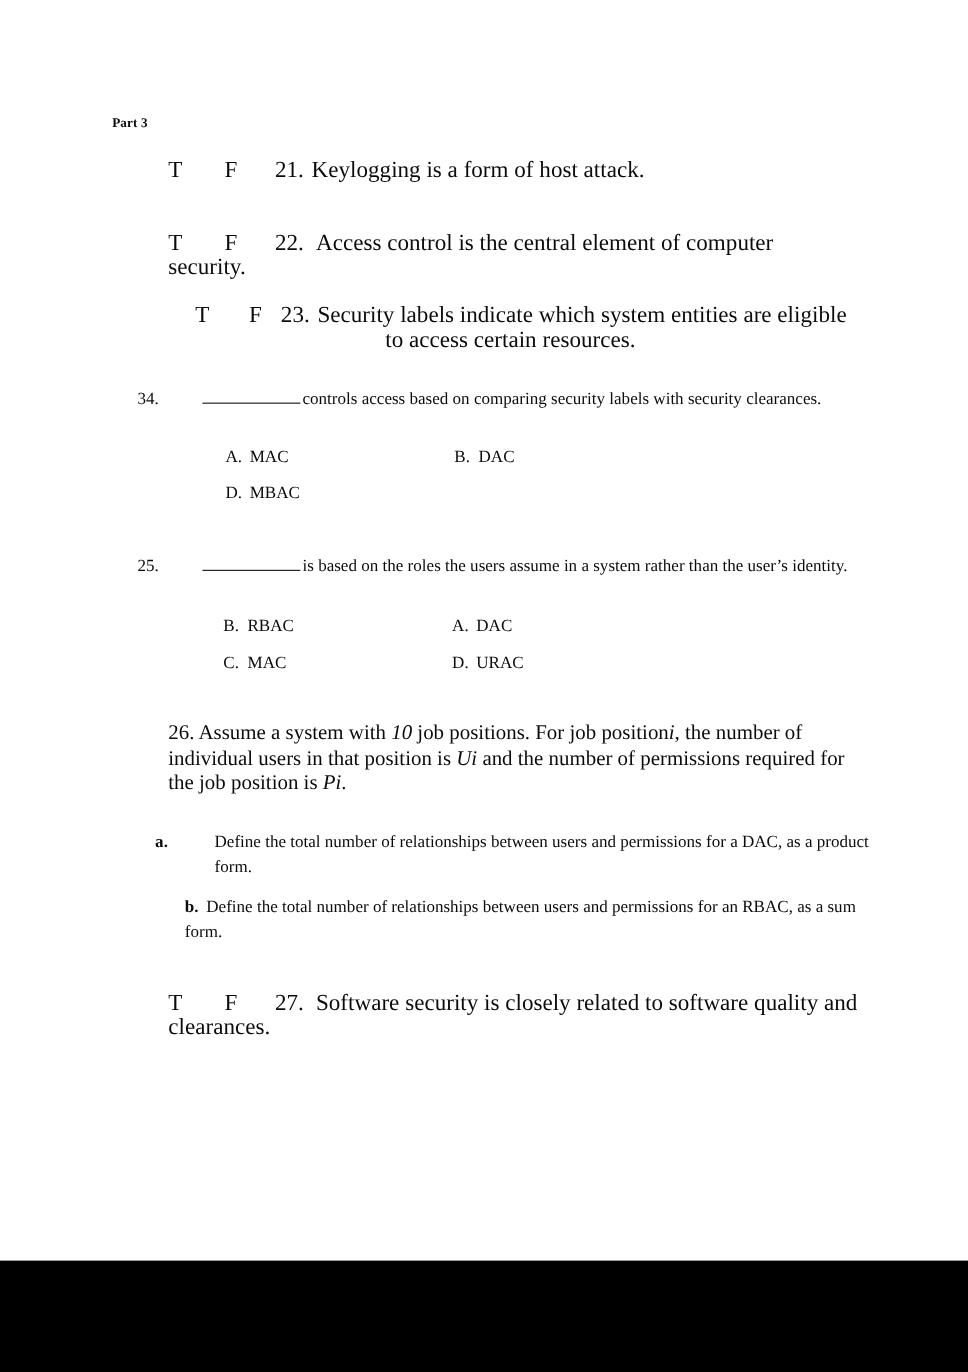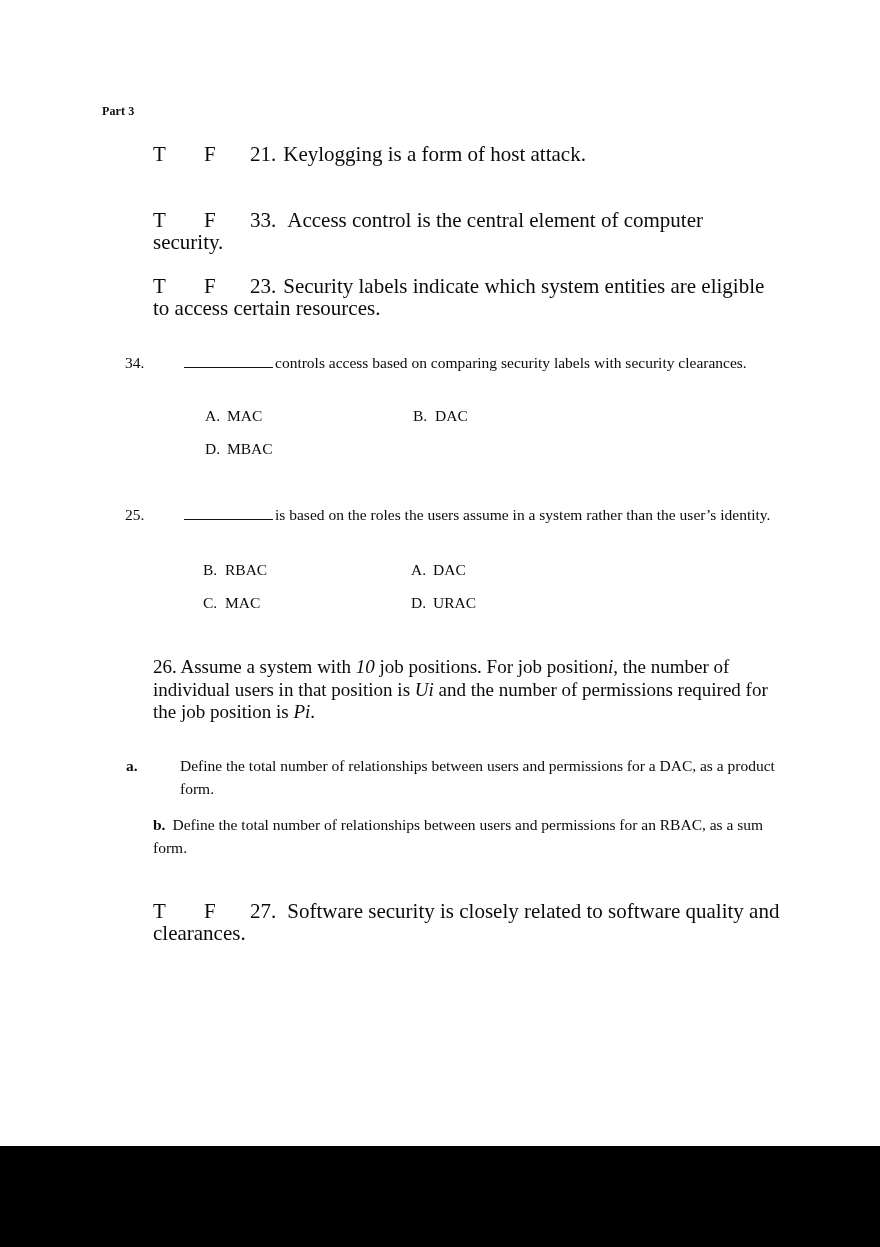--- a/index.html
+++ b/index.html
@@ -106,21 +106,21 @@
     left: 153px;
     width: 628px;
     font-size: 19px;
     line-height: 22.5px;
     text-align: left;
   }
   .para i { font-style: italic; }
 
   .sub-part {
     position: absolute;
-    left: 153px;
+    left: 168px;
     width: 628px;
     font-size: 15.5px;
     line-height: 22.5px;
   }
   .sub-part.hang {
     padding-left: 27px;
     text-indent: -27px;
   }
   .sub-label {
     font-weight: bold;
@@ -147,24 +147,24 @@
 <div class="page">
   <div class="content">
 
     <div class="part-title">Part 3</div>
 
     <div class="tf-row" style="top:143px;">
       <span class="tf-t">T</span><span class="tf-f">F</span><span class="q-num q-gap-1">21.</span><span>Keylogging is a form of host attack.</span>
     </div>
 
     <div class="tf-row" style="top:209px;">
-      <span class="tf-t">T</span><span class="tf-f">F</span><span class="q-num q-gap-2">33.</span><span>Access control is the central element of computer security.</span>
-    </div>
-
-    <div class="tf-row" style="top:275px; width:622px;">
+      <span class="tf-t">T</span><span class="tf-f">F</span><span class="q-num q-gap-2">22.</span><span>Access control is the central element of computer security.</span>
+    </div>
+
+    <div class="tf-row" style="top:275px; width:622px;text-align:center;">
       <span class="tf-t">T</span><span class="tf-f">F</span><span class="q-num q-gap-1">23.</span><span>Security labels indicate which system entities are eligible to access certain resources.</span>
     </div>
 
     <div class="fill-q" style="top:352px;">
       <span class="stem-indent">34.</span><span class="blank"></span><span>controls access based on comparing security labels with security clearances.</span>
     </div>
 
     <div class="options" style="top:405px;">
       <div class="opt-row">
         <div class="opt"><span class="opt-letter">A.</span><span>MAC</span></div>

